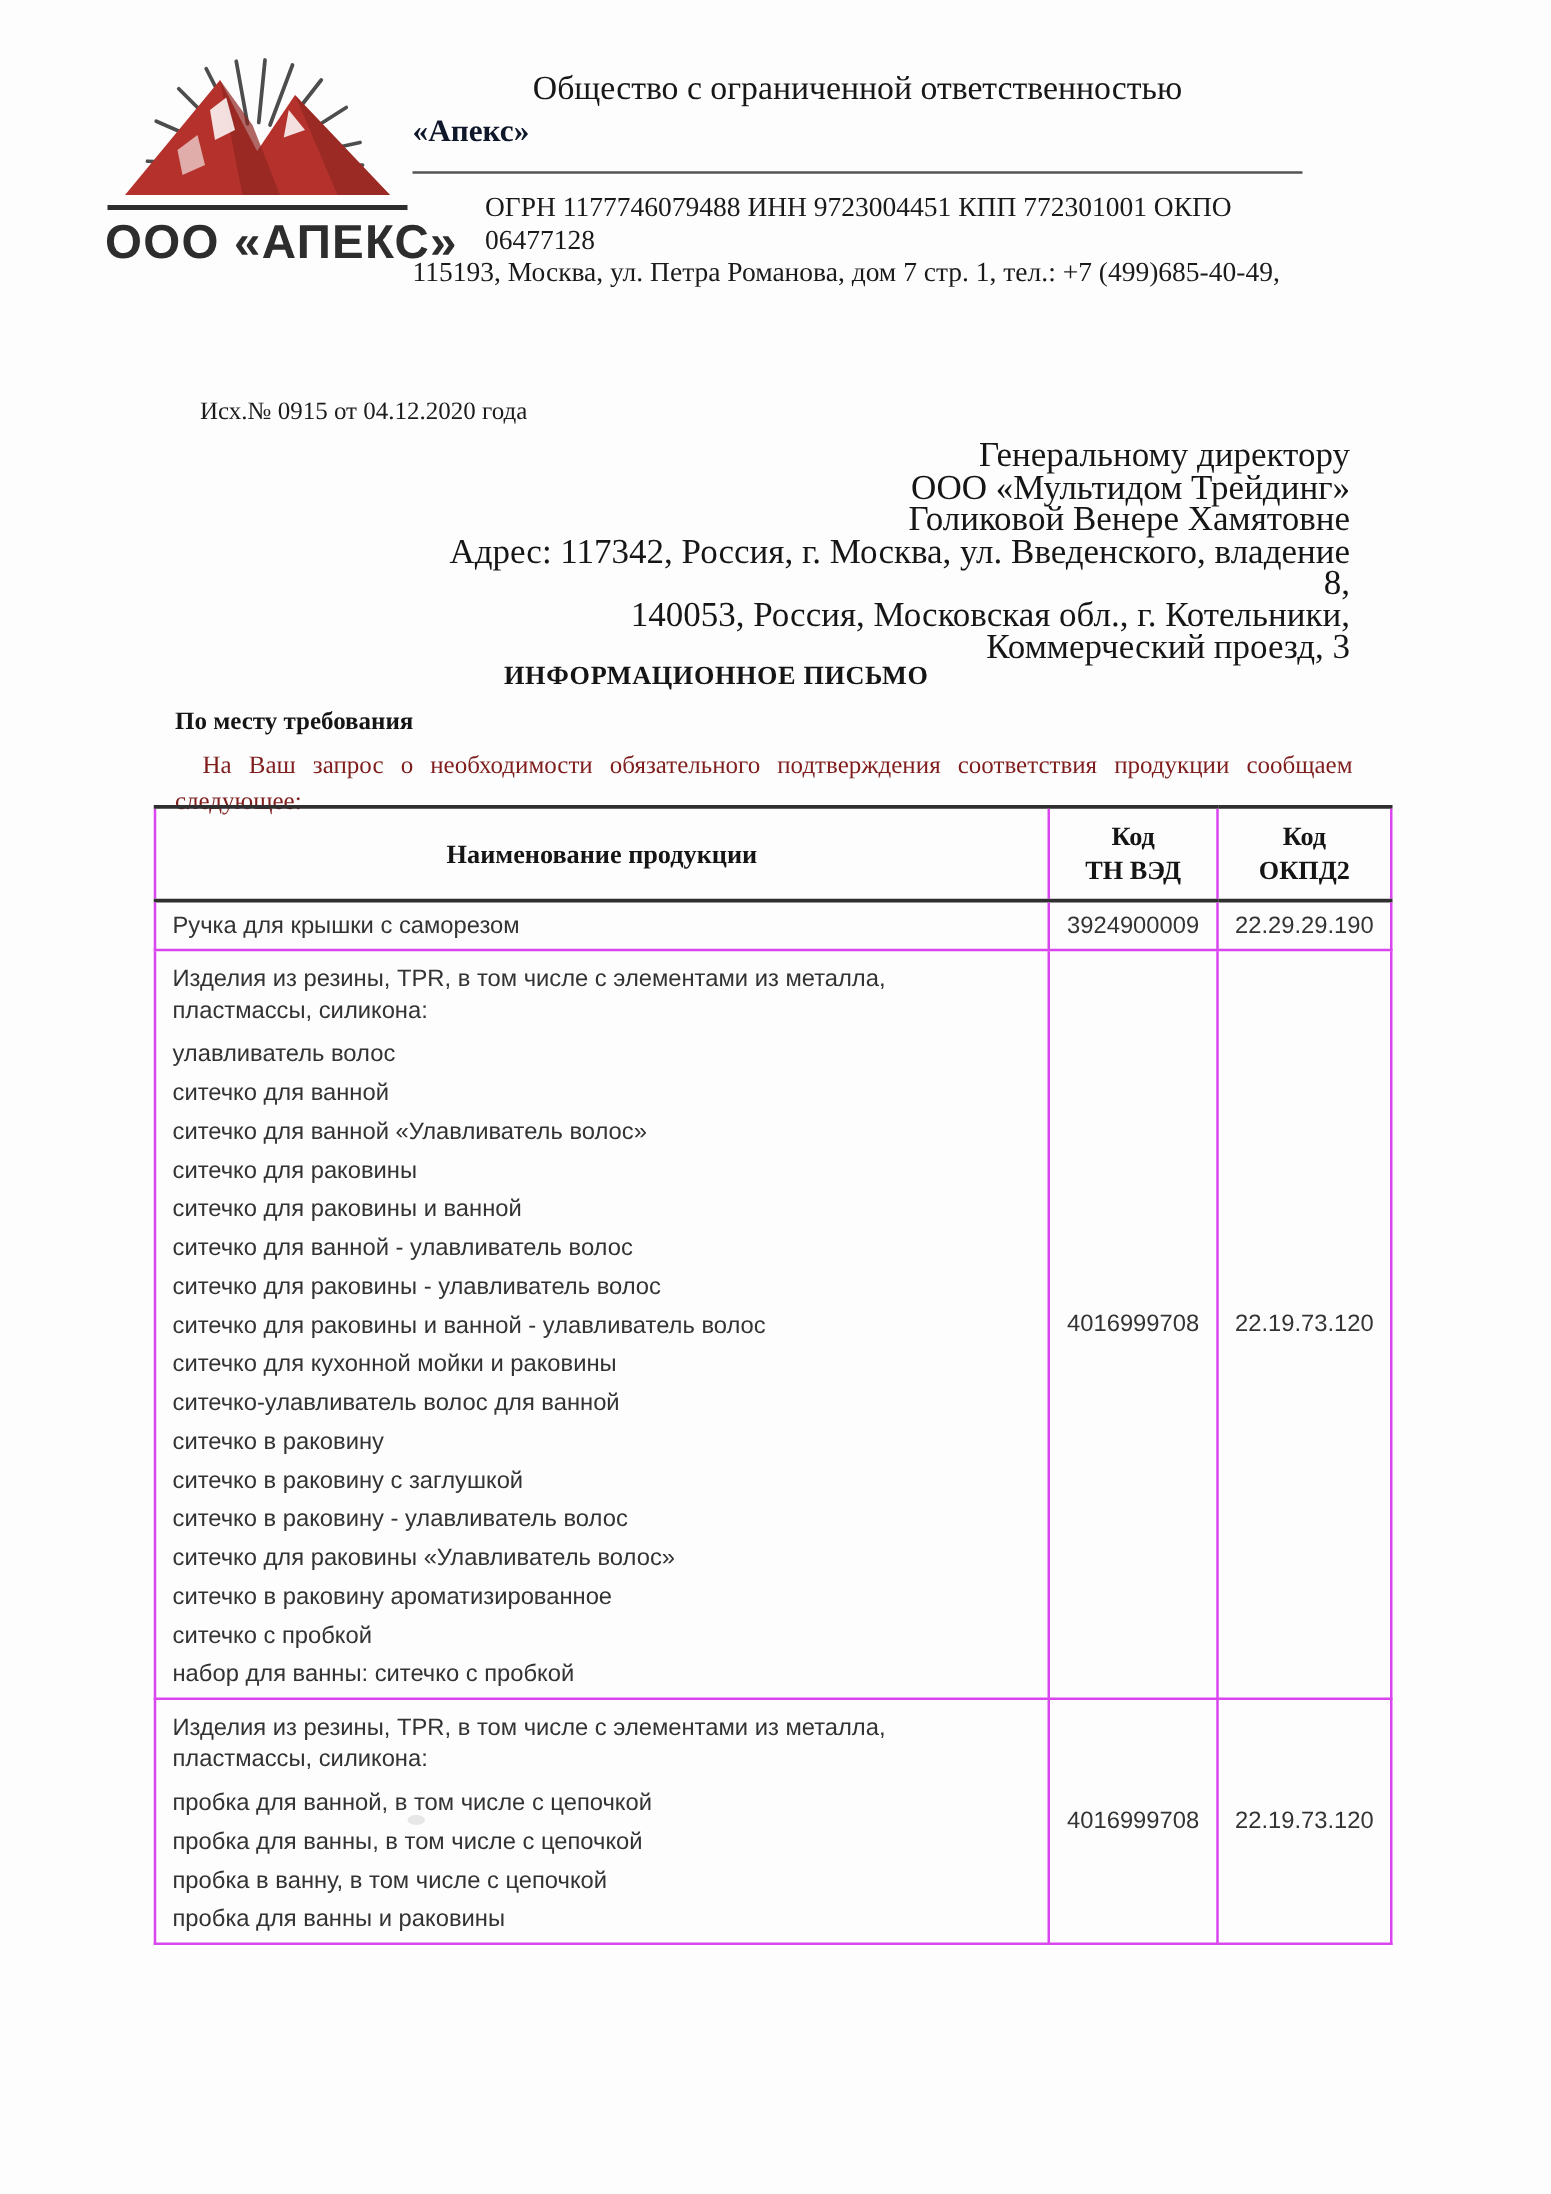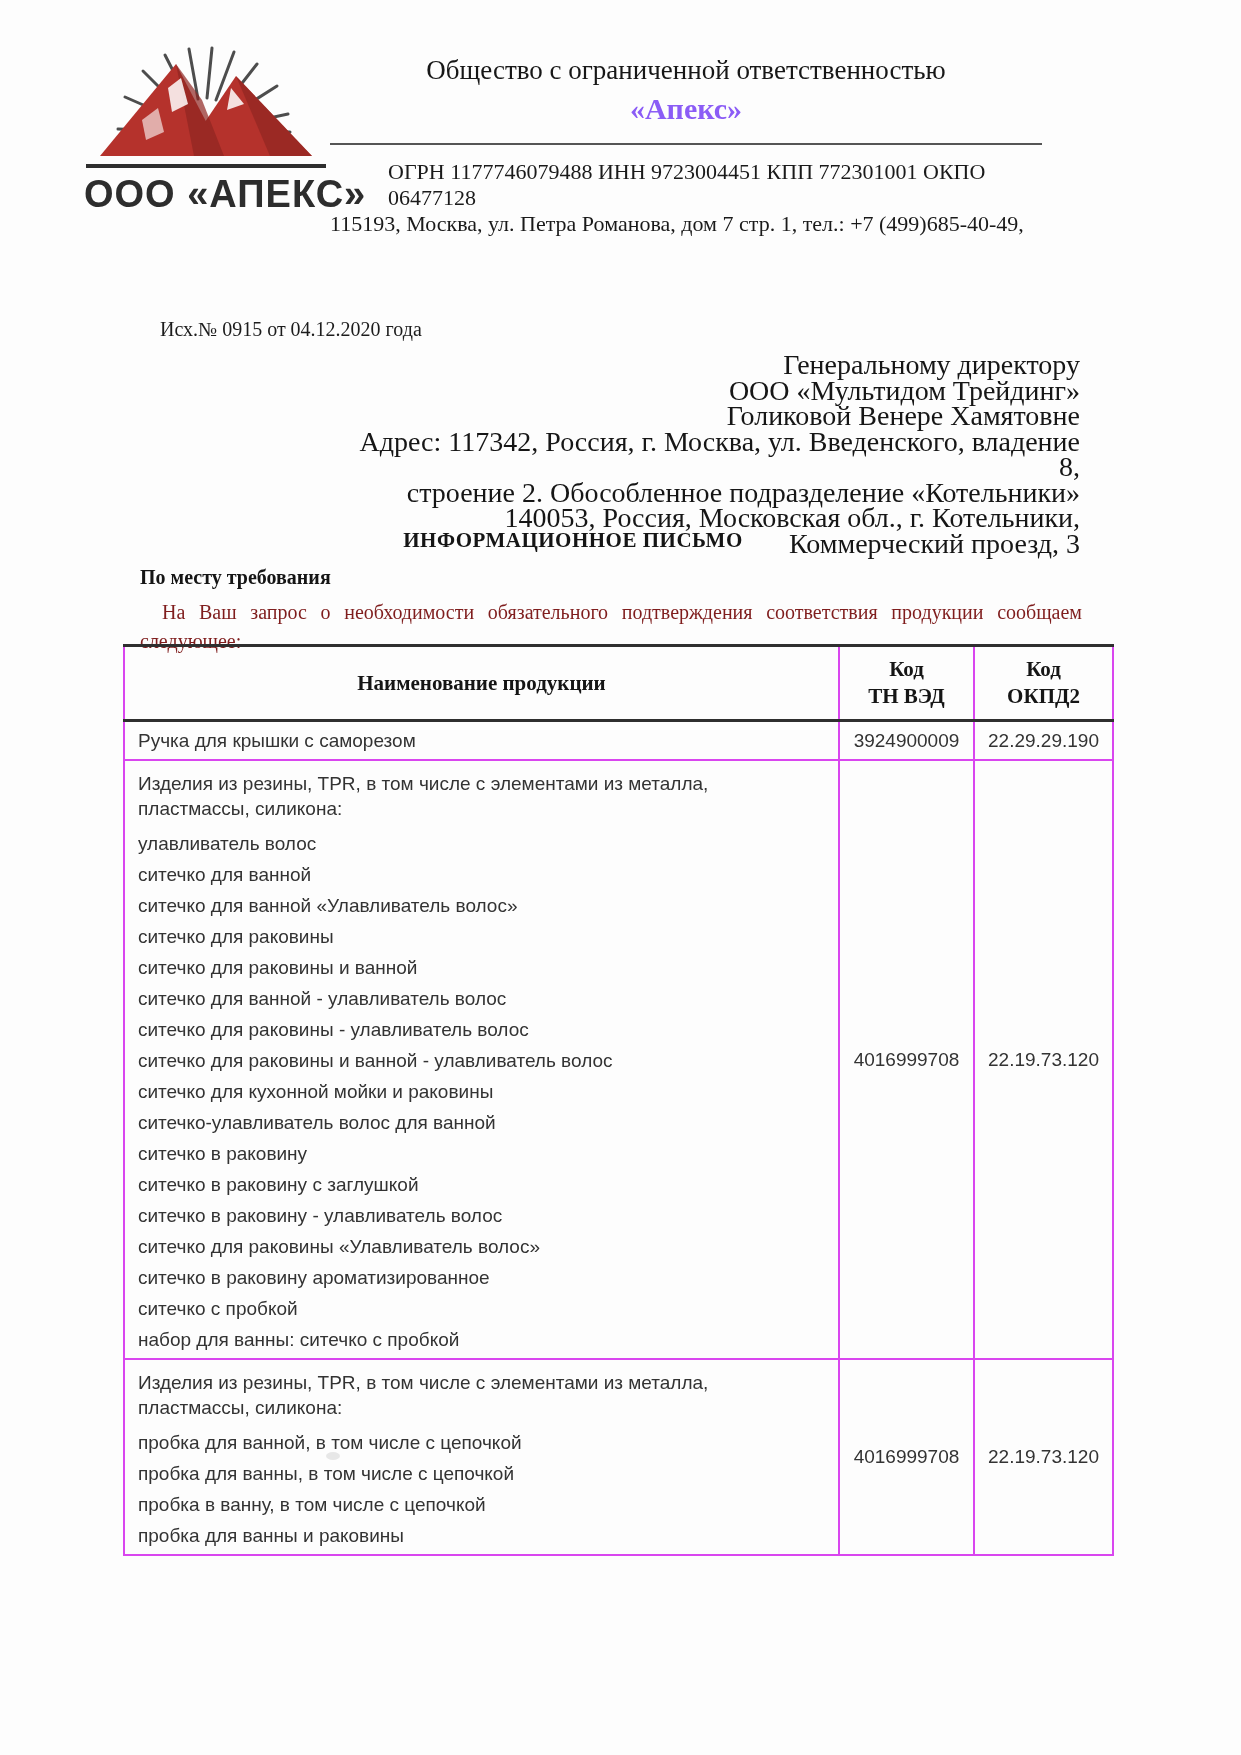--- a/index.html
+++ b/index.html
@@ -15,21 +15,21 @@
   .logo-block{position:absolute;left:84px;top:46px;width:244px;}
   .logo-art{display:block;width:244px;height:116px;}
   .logo-rule{height:4px;background:#2e2e2e;margin:2px 2px 5px 2px;}
   .logo-caption{
     font-family:"Liberation Sans", sans-serif;
     font-size:38px;font-weight:600;letter-spacing:1px;
     color:#2d2d2d;text-align:right;white-space:nowrap;
   }
   .head-right{position:absolute;left:330px;top:55px;width:712px;}
   .org-name{font-size:27px;text-align:center;color:#171717;}
-  .org-short{font-size:30px;font-weight:bold;text-align:center;margin-top:6px;color:#8b5cf6;}
+  .org-short{font-size:25px;font-weight:bold;margin-top:6px;color:#0f172a;}
   .head-rule{height:2px;background:#555;margin-top:17px;}
   .requisites{margin-top:14px;font-size:22px;line-height:26px;color:#1a1a1a;}
   .req-line1{padding-left:58px;}
   .weblink{color:#3f9ec6;text-decoration:underline;cursor:pointer;}
   
   .outgoing{position:absolute;left:160px;top:318px;font-size:20px;}
   .recipient{
     position:absolute;left:340px;top:352px;width:740px;
     text-align:right;font-size:28px;line-height:25.5px;color:#161616;
   }
@@ -118,21 +118,20 @@
     </div>
   </div>
 
   <div class="outgoing">Исх.№ 0915 от 04.12.2020 года</div>
 
   <div class="recipient">
       <div>Генеральному директору</div>
       <div>ООО «Мультидом Трейдинг»</div>
       <div>Голиковой Венере Хамятовне</div>
       <div>Адрес: 117342, Россия, г. Москва, ул. Введенского, владение 8,</div>
-      <div>строение 2. Обособленное подразделение «Котельники»</div>
       <div>140053, Россия, Московская обл., г. Котельники, Коммерческий проезд, 3</div>
     </div>
 
   <div class="doc-title">ИНФОРМАЦИОННОЕ ПИСЬМО</div>
   <div class="place-demand">По месту требования</div>
   <div class="intro">На Ваш запрос о необходимости обязательного подтверждения соответствия продукции сообщаем следующее:</div>
 
   <table class="product-table">
     <colgroup>
         <col class="c1">

